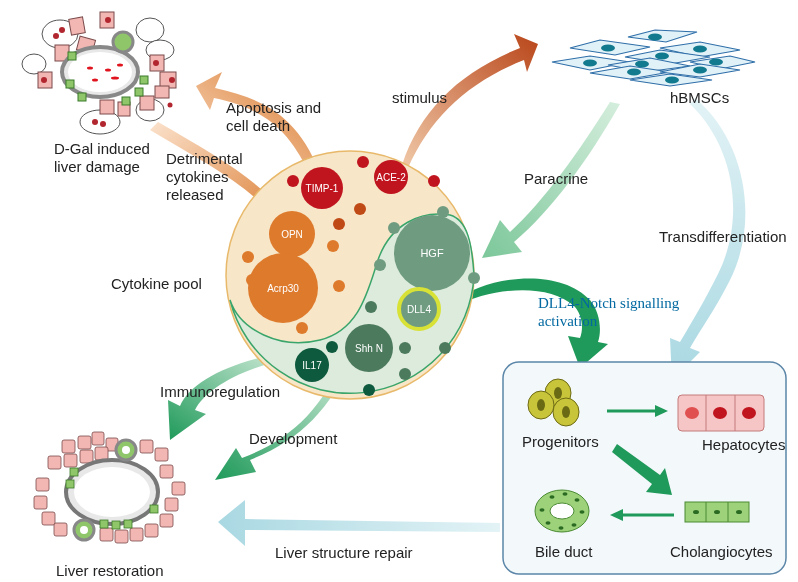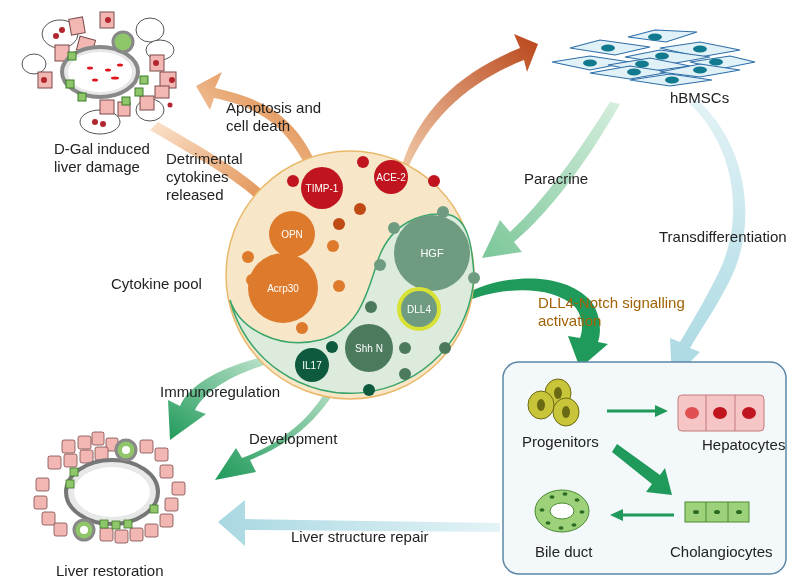--- a/index.html
+++ b/index.html
@@ -1,19 +1,19 @@
 <!DOCTYPE html>
 <html><head>
 <meta charset="utf-8">
 <style>
   html, body { margin:0; padding:0; background:#ffffff; }
   body { width:798px; height:582px; position:relative; overflow:hidden; font-family:"Liberation Sans", sans-serif; }
   svg { position:absolute; left:0; top:0; }
   .lbl { position:absolute; font-family:"Liberation Sans", sans-serif; font-size:15px; color:#222; line-height:18px; white-space:nowrap; }
-  .lbl.red { color:#a16207; }
+  .lbl.red { color:#0369a1;font-family:Liberation Serif, serif; }
   .c-lbl { font-family:"Liberation Sans", sans-serif; fill:#fff; text-anchor:middle; dominant-baseline:middle; }
 </style>
 </head>
 <body>
 
 <svg width="798" height="582" viewBox="0 0 798 582">
   <defs>
     <linearGradient id="gOrange" x1="0" y1="1" x2="1" y2="0">
       <stop offset="0" stop-color="#fbe2cc"></stop>
         <stop offset="1" stop-color="#d9772a"></stop>
@@ -318,34 +318,35 @@
 
 <div class="lbl" style="left:54px;top:140px;">
   <div>D-Gal induced</div>
   <div>liver damage</div>
 </div>
 <div class="lbl" style="left:226px;top:99px;">
   <div>Apoptosis and</div>
   <div>cell death</div>
 </div>
 <div class="lbl" style="left:392px;top:89px;">
+  <div>stimulus</div>
 </div>
 <div class="lbl" style="left:626px;top:89px;margin-left:44px;">hBMSCs</div>
 <div class="lbl" style="left:166px;top:150px;">
   <div>Detrimental</div>
   <div>cytokines</div>
   <div>released</div>
 </div>
 <div class="lbl" style="left:524px;top:170px;">Paracrine</div>
 <div class="lbl" style="left:659px;top:228px;">Transdifferentiation</div>
 <div class="lbl" style="left:111px;top:275px;">Cytokine pool</div>
 <div class="lbl red" style="left:538px;top:294px;">
   <div>DLL4-Notch signalling</div>
   <div>activation</div>
 </div>
 <div class="lbl" style="left:160px;top:383px;">Immunoregulation</div>
 <div class="lbl" style="left:249px;top:430px;">Development</div>
 <div class="lbl" style="left:522px;top:433px;">Progenitors</div>
 <div class="lbl" style="left:678px;top:436px;margin-left:24px;">Hepatocytes</div>
 <div class="lbl" style="left:535px;top:543px;">Bile duct</div>
 <div class="lbl" style="left:670px;top:543px;">Cholangiocytes</div>
-<div class="lbl" style="left:275px;top:528px;margin-left:16px;">Liver structure repair</div>
+<div class="lbl" style="left:275px;top:544px;">Liver structure repair</div>
 <div class="lbl" style="left:56px;top:562px;">Liver restoration</div>
 
 </body></html>

